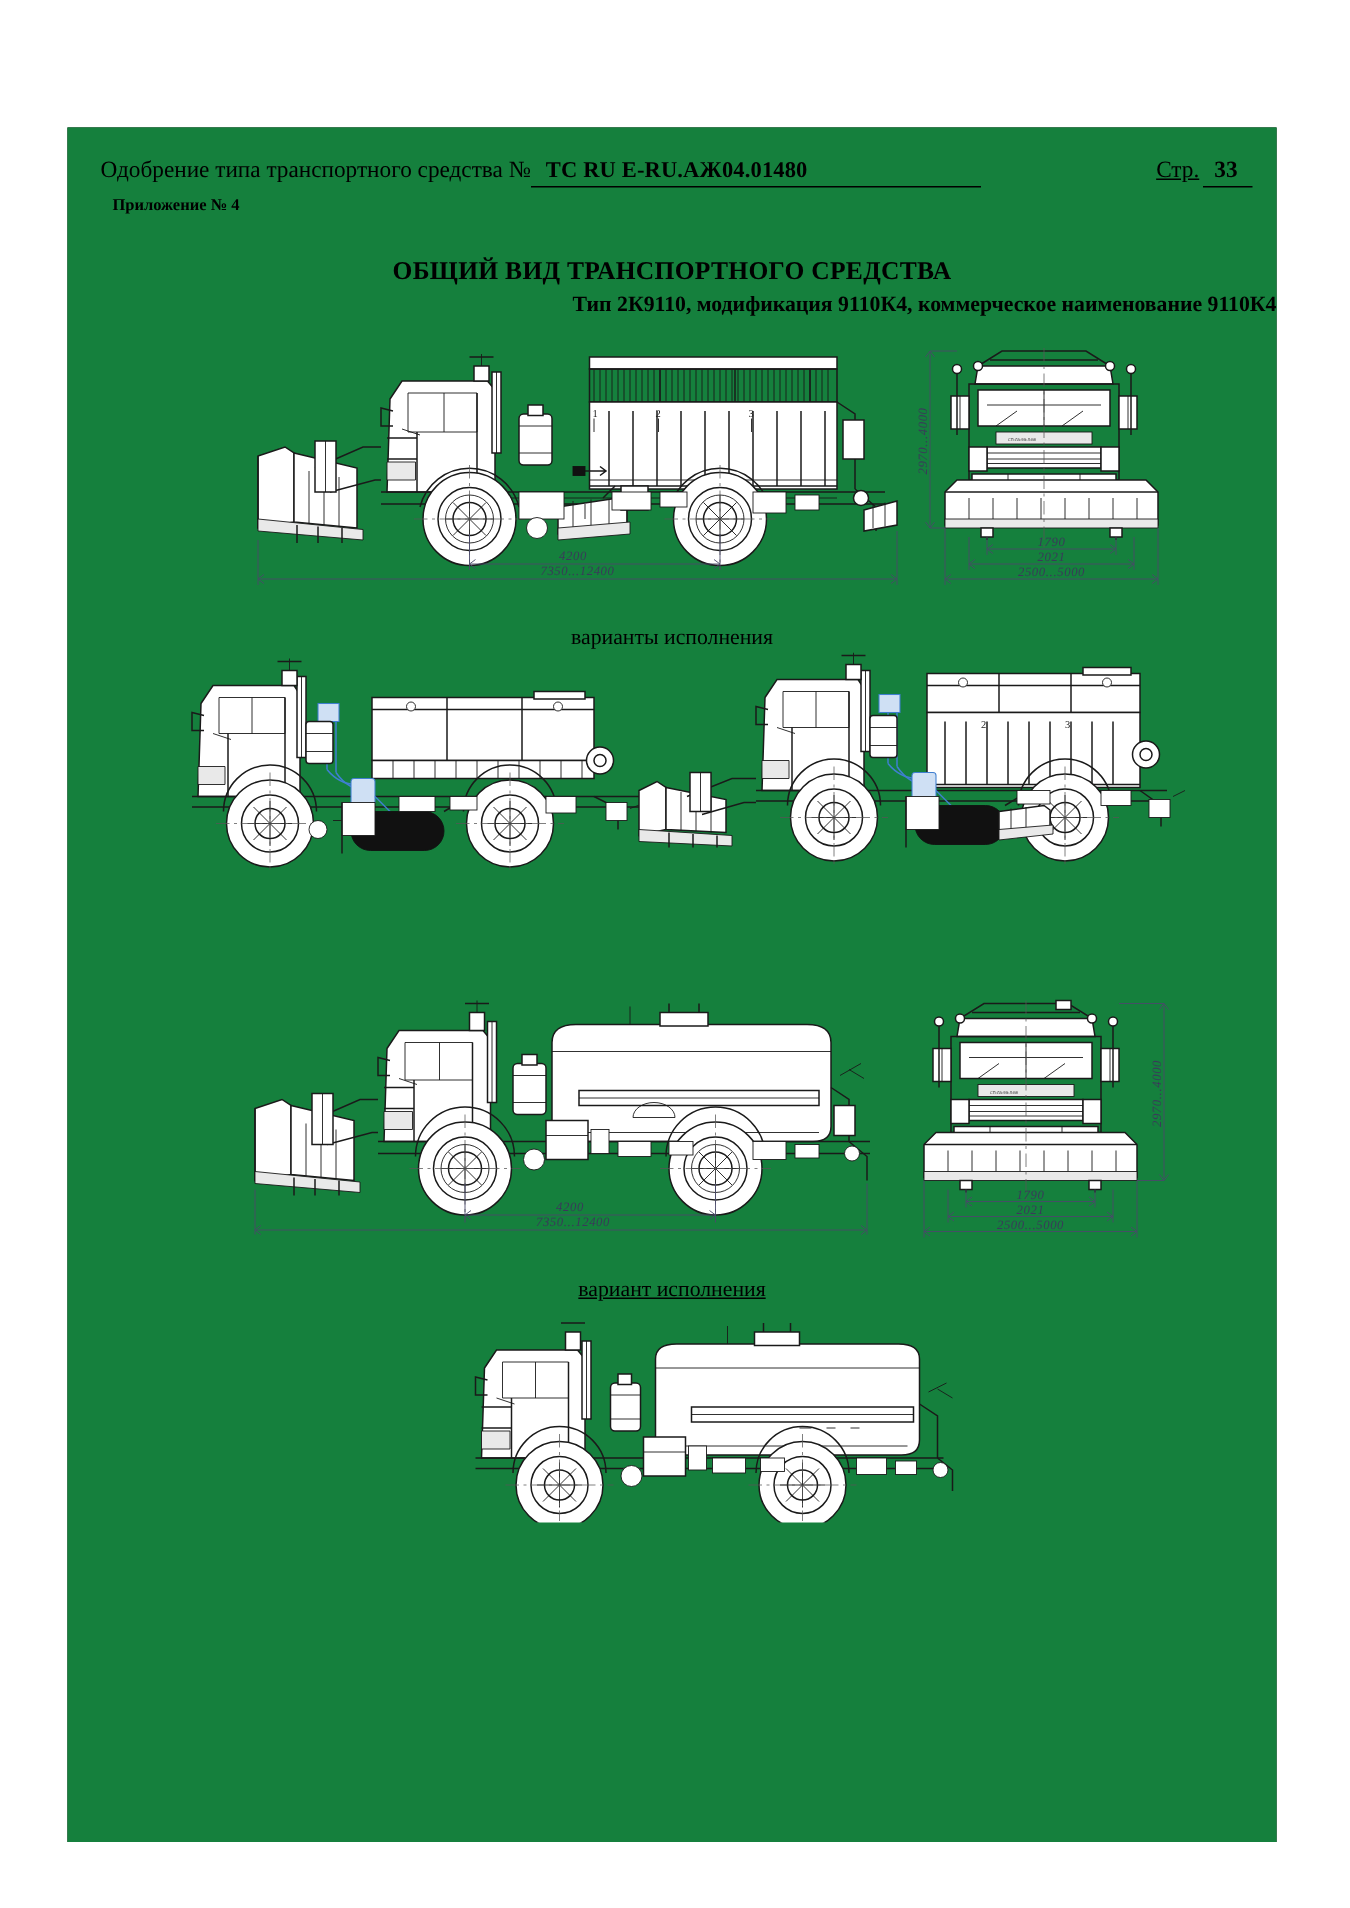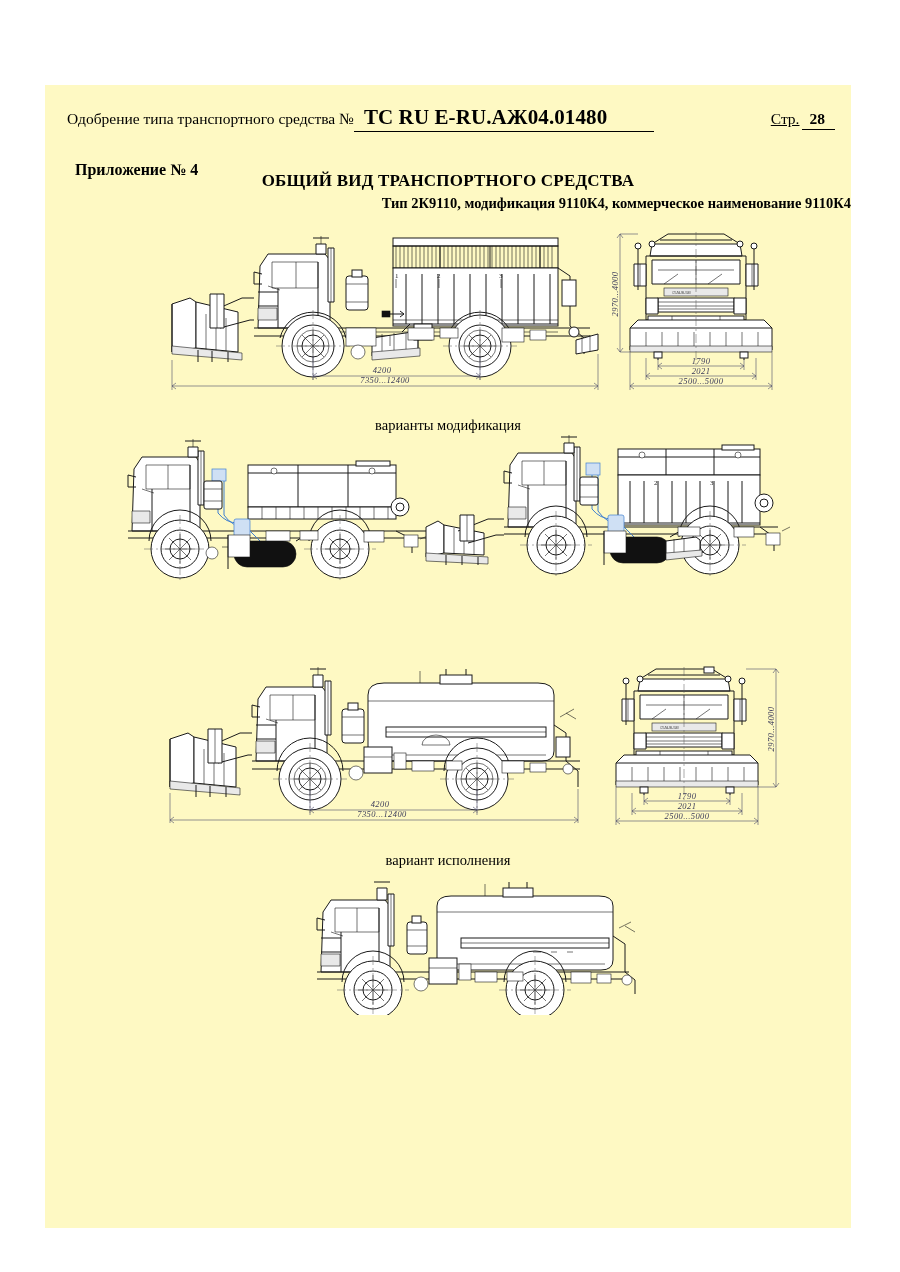--- a/index.html
+++ b/index.html
@@ -12,46 +12,46 @@
     overflow:hidden;
     position:relative;
   }
 
   
   .page-border{
     position:absolute;
     left:45px; top:85px;
     width:806px; height:1143px;
     border:1.6px solid #2a2a2a;
-    background:#fef9c3;
+    background:#15803d;
   }
 
   
   .hdr{
     position:absolute; left:22px; top:20px; right:16px;
     display:flex; align-items:baseline;
     font-size:15.5px; white-space:nowrap;
   }
   .hdr-label{ font-family:"Liberation Serif", serif; }
   .hdr-num{
-    font-weight:bold; font-size:21px;
+    font-weight:bold; font-size:15px;
     border-bottom:1.4px solid #000;
     padding:0 6px 1px 10px;
     min-width:300px; text-align:left;
     letter-spacing:.1px;
   }
   .hdr-spacer{ flex:1 1 auto; min-width:28px; }
   .hdr-page-label{ padding-left:4px;text-decoration:underline; }
   .hdr-page-val{
     font-weight:bold; border-bottom:1.4px solid #000;
     padding:0 10px 1px 8px; margin-left:2px;
   }
   .appendix{
     position:absolute; left:30px; top:46px;
-    font-weight:bold; font-size:16px;margin-top:30px;
+    font-weight:bold; font-size:11px;
   }
 
   
   .main-title{
     position:absolute; left:0; right:0; top:86px;
     text-align:center; font-weight:bold; font-size:17px;
     letter-spacing:.2px;
   }
   .sub-title{
     position:absolute; left:0; right:0;
@@ -97,33 +97,33 @@
 <body>
 
 <div class="page-border"></div>
 
 <div class="page-border" style="border:none;left:45px;top:85px;width:806px;height:1143px;">
   <div class="hdr">
     <span class="hdr-label">Одобрение типа транспортного средства №</span>
     <span class="hdr-num">ТС RU E-RU.АЖ04.01480</span>
     <span class="hdr-spacer"></span>
     <span class="hdr-page-label">Стр.</span>
-    <span class="hdr-page-val">28</span>
+    <span class="hdr-page-val">33</span>
   </div>
 
   <div class="appendix">Приложение № 4</div>
 
   <div class="main-title">ОБЩИЙ ВИД ТРАНСПОРТНОГО СРЕДСТВА</div>
 
   <div class="sub-title" style="top:110px;">Тип 2К9110, модификация 9110К4, коммерческое наименование 9110К4</div>
 
-  <div class="variant-caption" style="top:332px;">варианты модификация</div>
-
-
-  <div class="variant-caption" style="top:767px;">вариант исполнения</div>
+  <div class="variant-caption" style="top:332px;">варианты исполнения</div>
+
+
+  <div class="variant-caption" style="top:767px;text-decoration:underline;">вариант исполнения</div>
 </div>
 
 <div class="dwg" style="left:150px; top:228px; width:460px; height:165px;">
 <svg viewBox="0 0 460 165" xmlns="http://www.w3.org/2000/svg">
 
   <g>
     <rect class="fillw" x="243" y="10" width="165" height="8"></rect>
     <g class="ln-t">
 
       <path d="M246 18 L246 40 M250 18 L250 40 M254 18 L254 40 M258 18 L258 40

